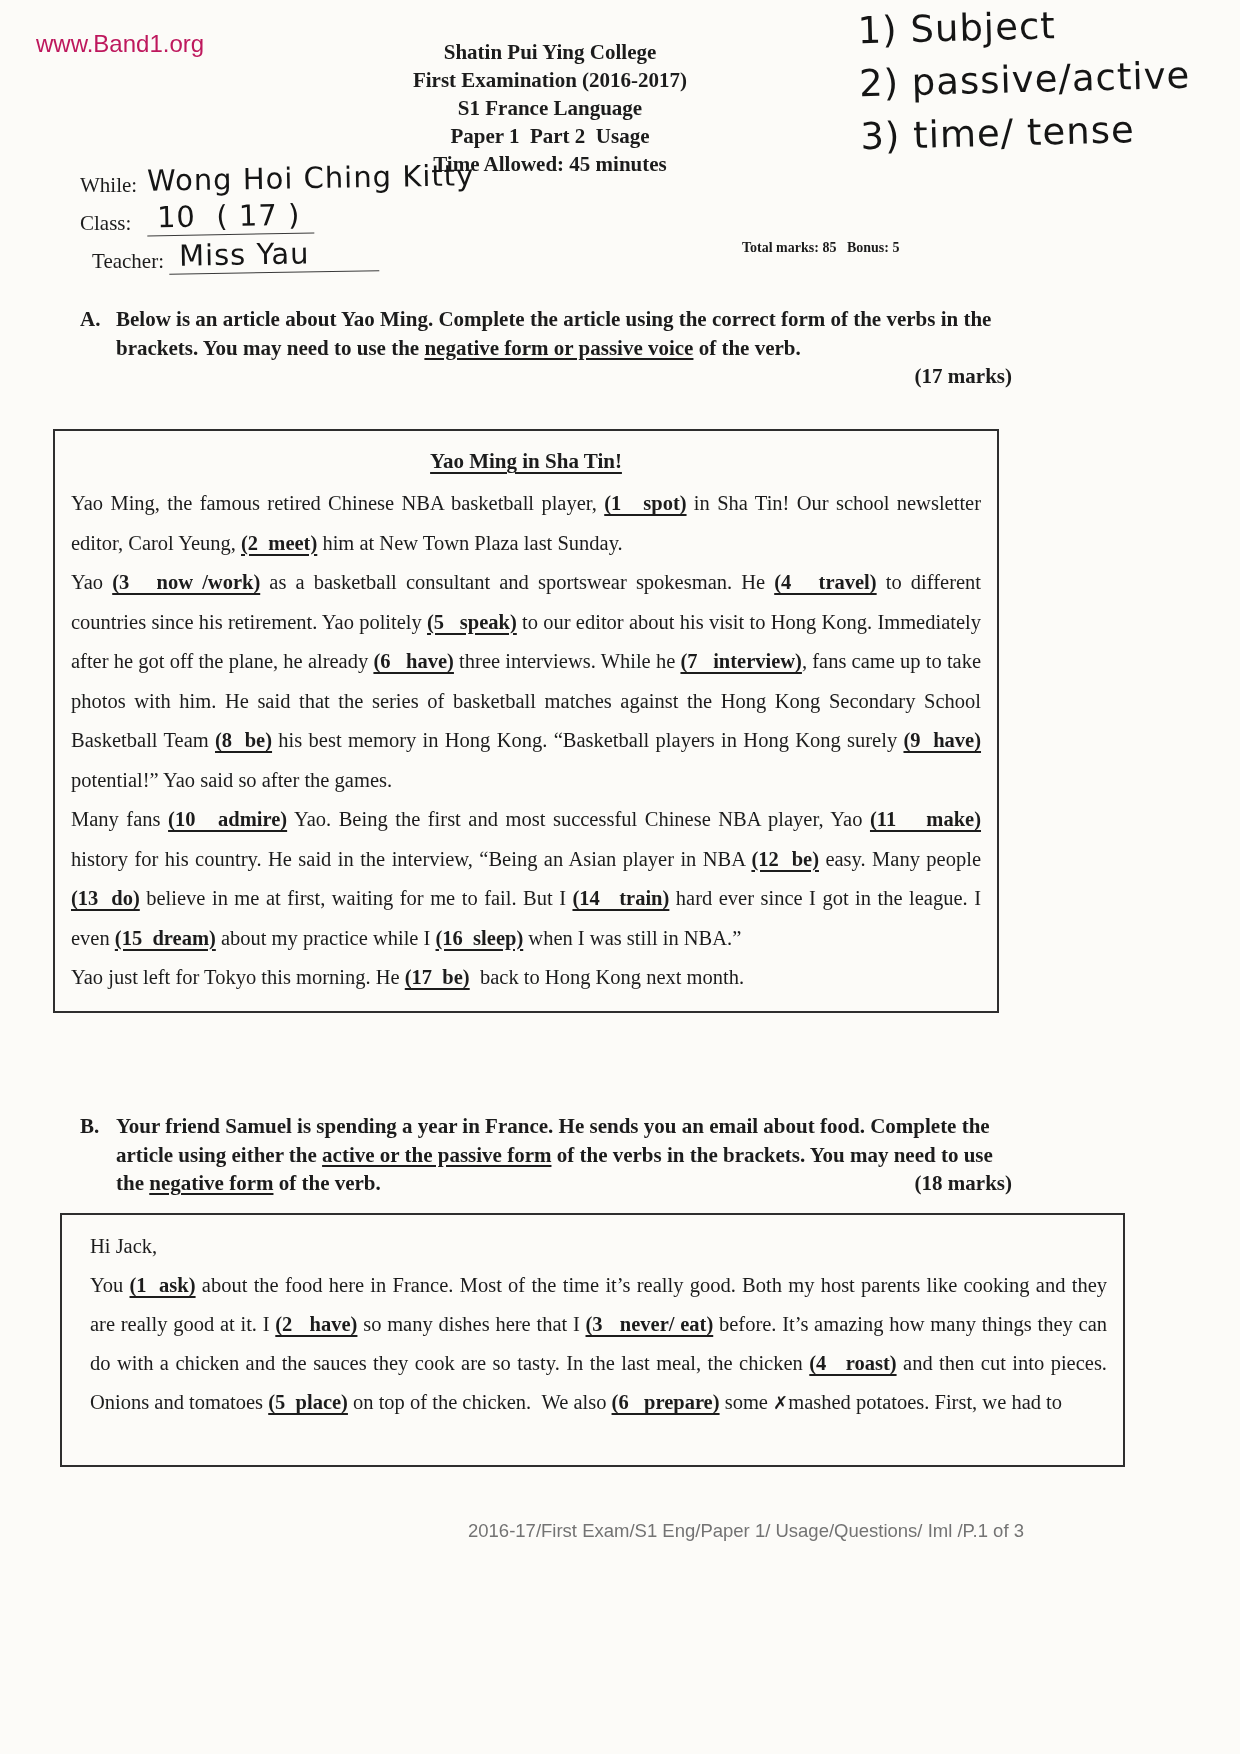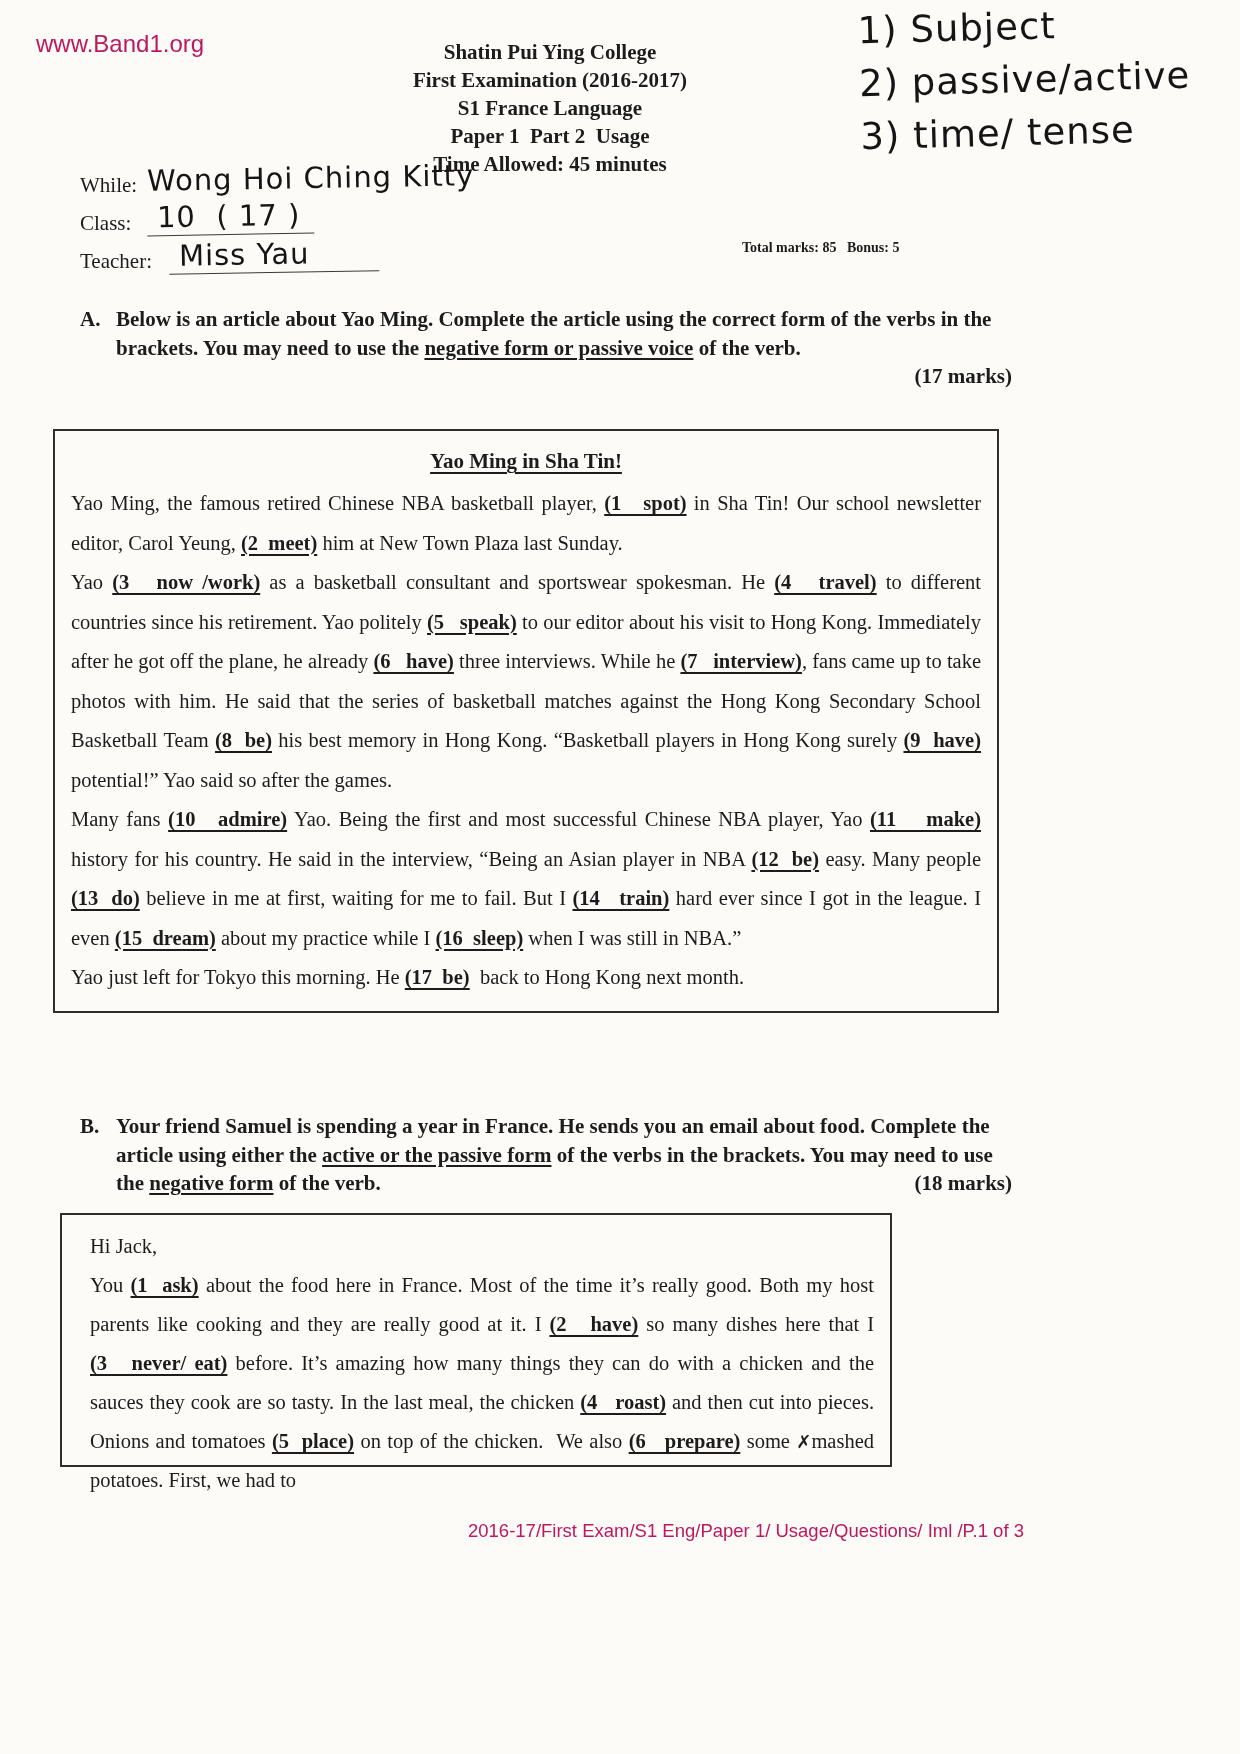--- a/index.html
+++ b/index.html
@@ -31,21 +31,21 @@
   }
   .notes {
     position: absolute; right: 50px; top: 0px;
     font-size: 37px; line-height: 53px;
     transform: rotate(-1.5deg);
     letter-spacing: 1px;
   }
   .student { position: absolute; left: 80px; top: 165px; width: 560px; }
   .info-row { position: relative; height: 38px; font-size: 21px; }
   .info-label { display: inline-block; min-width: 62px; }
-  .info-label.teacher { min-width: 84px; }
+  .info-label.teacher { min-width: 84px; text-align: right; }
   .hw-value {
     font-size: 29px; letter-spacing: 1px;
     display: inline-block; transform: rotate(-1deg);
     position: relative; top: -4px;
   }
   .u-line { border-bottom: 1.6px solid #3a3a3a; padding: 0 14px 1px 10px; }
   .total-marks {
     position: absolute; left: 742px; top: 240px;
     font-weight: bold; font-size: 14px;
   }
@@ -58,21 +58,21 @@
   .sec-head .marks-line { text-align: right; }
   .sec-head .marks-abs { position: absolute; right: 0; bottom: 0; }
   .u { text-decoration: underline; text-underline-offset: 3px; }
   .box {
     position: absolute;
     border: 2px solid #2e2e2e;
     background: transparent;
     padding: 12px 16px 0 16px;
   }
   .box-a { left: 53px; top: 405px; width: 946px; height: 584px; margin-top: 24px; }
-  .box-b { left: 60px; top: 1213px; width: 832px; height: 254px; padding-left: 28px; }
+  .box-b { left: 60px; top: 1213px; width: 1065px; height: 254px; padding-left: 28px; }
   .box-title {
     text-align: center; font-weight: bold; font-size: 21px;
     text-decoration: underline; text-underline-offset: 4px;
     margin: 6px 0 10px 0;
   }
   .box p {
     font-size: 20.5px; line-height: 39.5px;
     text-align: justify;
   }
   .box-b p { line-height: 39px; }
@@ -81,21 +81,21 @@
     font-weight: bold;
     text-decoration: underline;
     text-decoration-thickness: 1.6px;
     text-underline-offset: 4px;
     white-space: nowrap;
   }
   .hw-inline { font-family: "DejaVu Sans", sans-serif; font-size: 18px; }
   .footer {
     position: absolute; left: 468px; top: 1520px;
     font-family: "Liberation Sans", sans-serif;
-    font-size: 18.5px; color: #be185d;
+    font-size: 18.5px; color: #737373;
   }
 </style>
 </head>
 <body>
 
 <div class="page">
 
   <div class="watermark">www.Band1.org</div>
 
   <div class="header">

